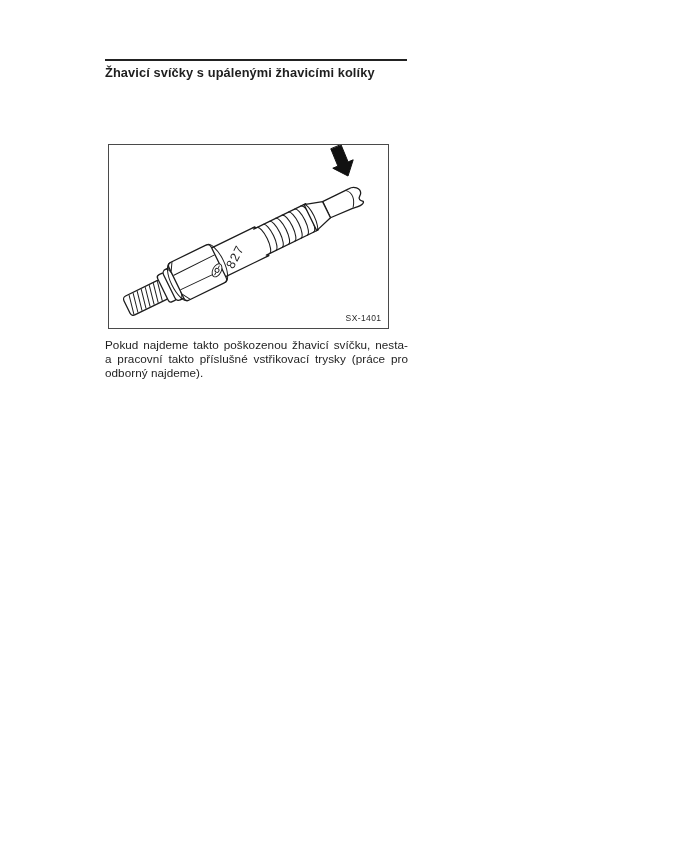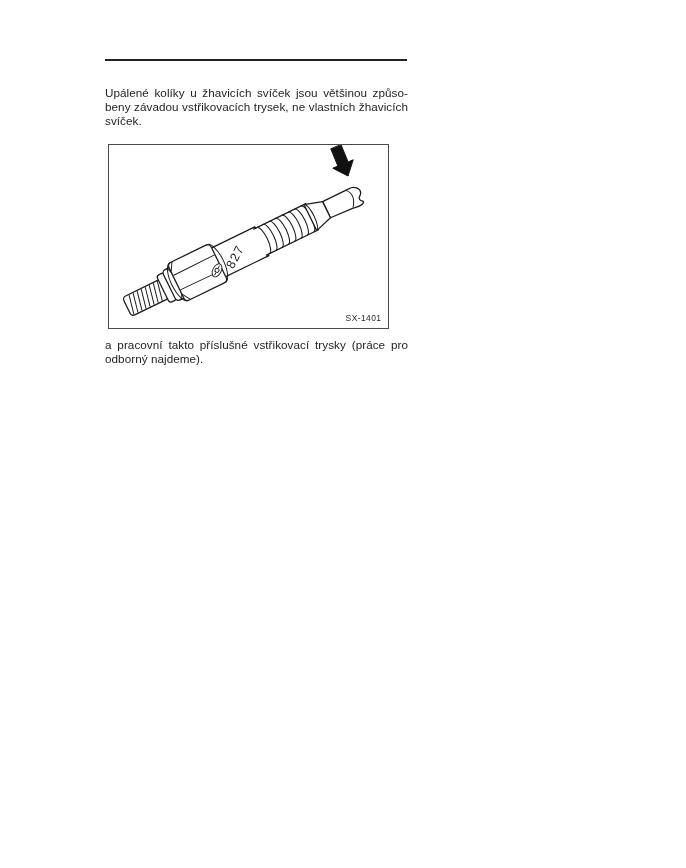--- a/index.html
+++ b/index.html
@@ -50,26 +50,22 @@
   .figure-box svg { display: block; }
   svg text { font-family: "Liberation Sans", sans-serif; }
 </style>
 </head>
 <body>
 
 <div class="page">
 
   <div class="rule"></div>
 
+  <div class="heading">Žhavicí svíčky s upálenými žhavicími kolíky</div>
 
-  <div class="para para-intro">
-    <div class="line">Upálené kolíky u žhavicích svíček jsou většinou způso-</div>
-    <div class="line">beny závadou vstřikovacích trysek, ne vlastních žhavicích</div>
-    <div class="line last">svíček.</div>
-  </div>
 
   <div class="figure-box">
     <svg width="279" height="183" viewBox="0 0 279 183">
       <g stroke="#1d1d1d" stroke-width="1.3" fill="#ffffff" stroke-linejoin="round" stroke-linecap="round">
 
         <g transform="translate(18,162) rotate(-26)">
 
           <g>
             <rect x="0" y="-10.5" width="42" height="21" rx="3.5"></rect>
             <path fill="none" stroke-width="1" d="M7,-9.5 L3,9.5 M11.5,-9.5 L7.5,9.5 M16,-9.5 L12,9.5 M20.5,-9.5 L16.5,9.5 M25,-9.5 L21,9.5 M29.5,-9.5 L25.5,9.5 M34,-9.5 L30,9.5 M38.5,-9.5 L34.5,9.5"></path>
@@ -132,17 +128,18 @@
         </g>
 
         <polygon fill="#111111" stroke="#111111" stroke-width="1" points="221.9,4.1 228.9,21.1 223.8,23.2 239,31 244.2,14.8 239.1,16.9 232.1,-0.1"></polygon>
 
         <text x="272.5" y="175.5" text-anchor="end" font-size="8.5" letter-spacing="0.4" stroke="none" fill="#2a2a2a">SX-1401</text>
       </g>
     </svg>
   </div>
 
   <div class="para para-closing">
+    <div class="line">Pokud najdeme takto poškozenou žhavicí svíčku, nesta-</div>
     <div class="line">a pracovní takto příslušné vstřikovací trysky (práce pro</div>
     <div class="line last">odborný najdeme).</div>
   </div>
 
 </div>
 
 </body></html>

